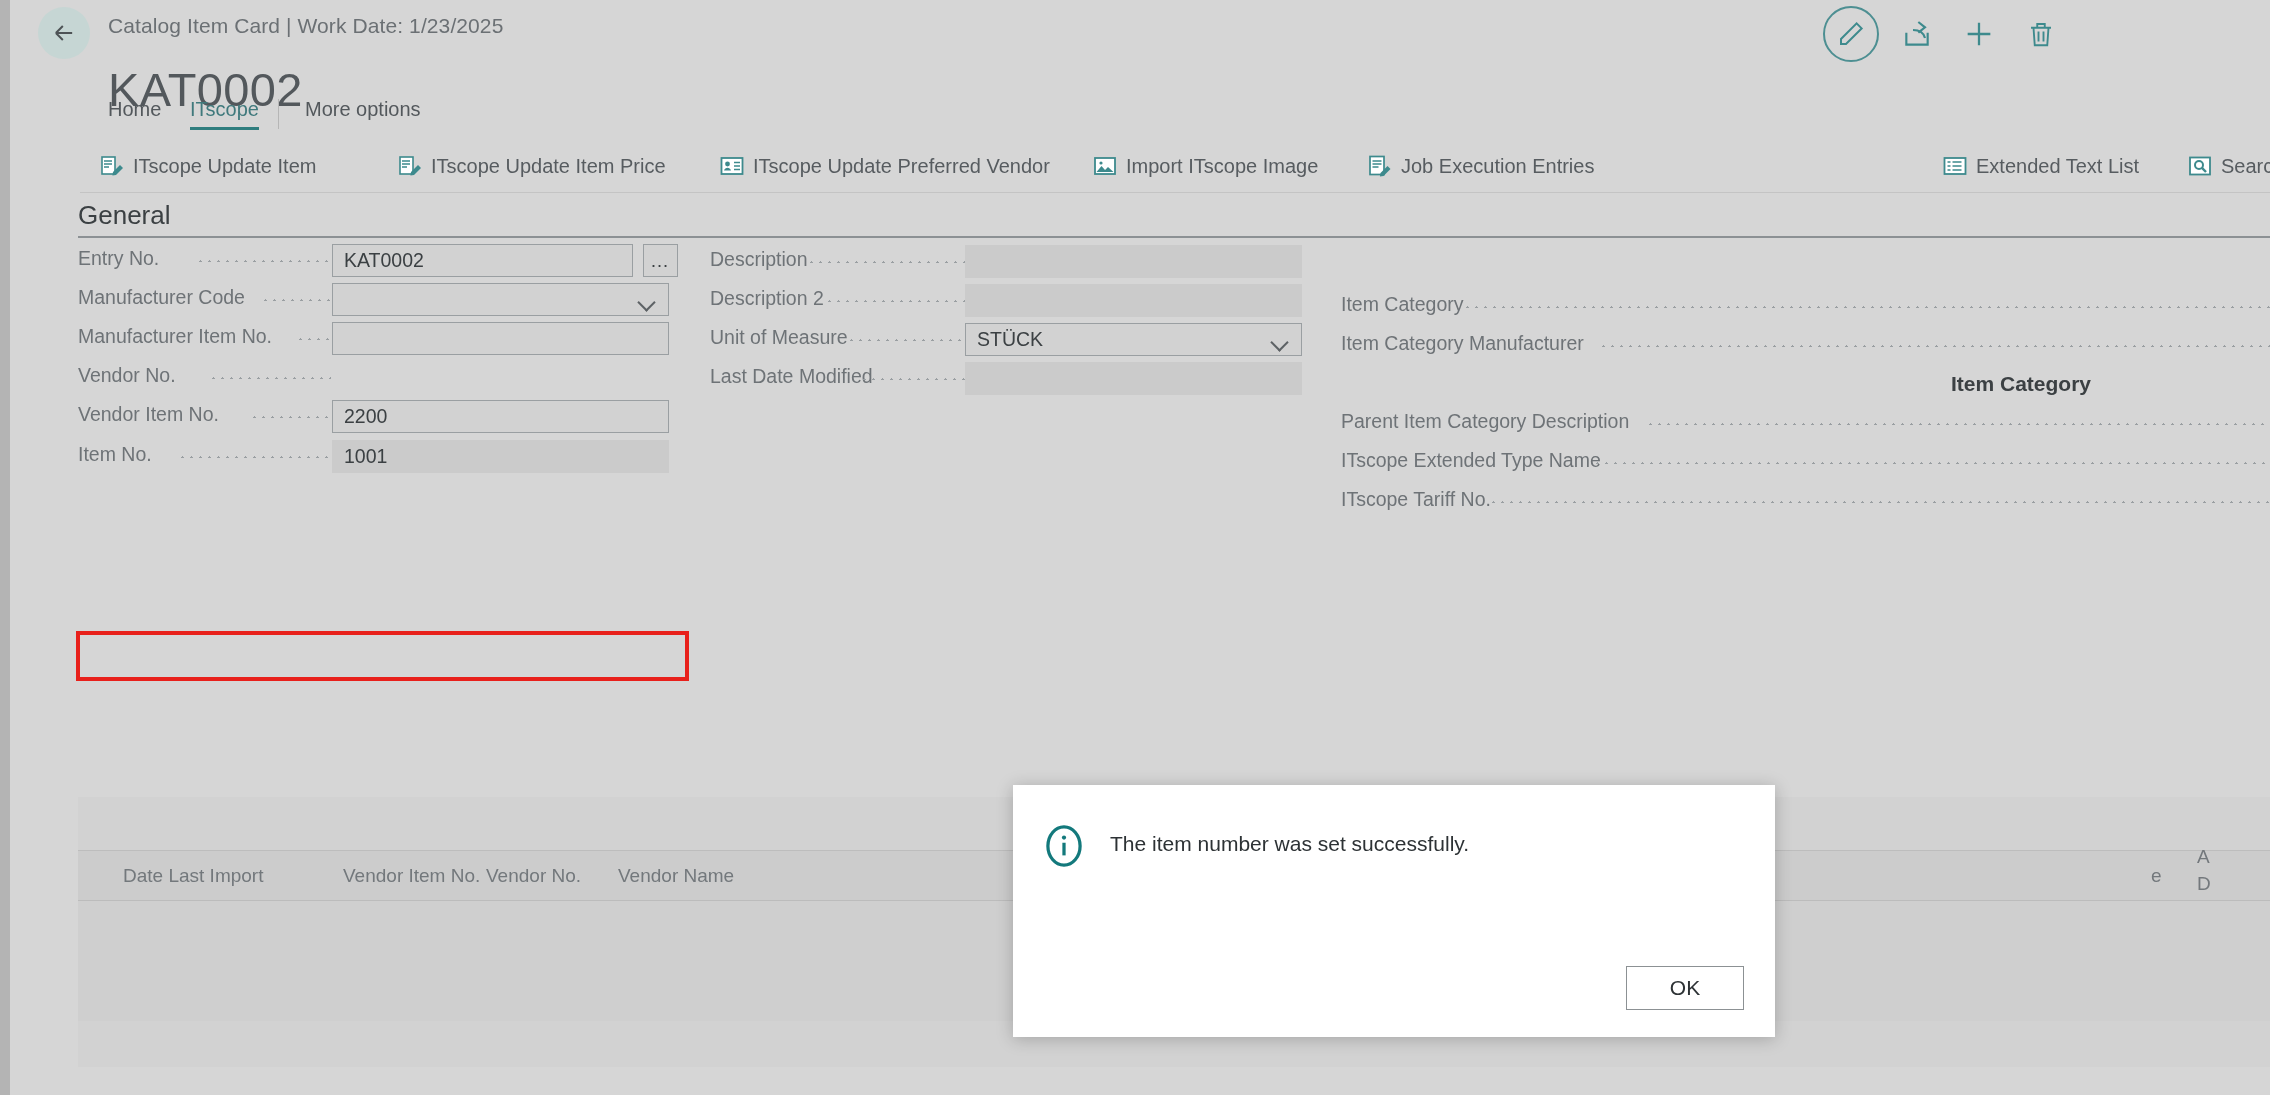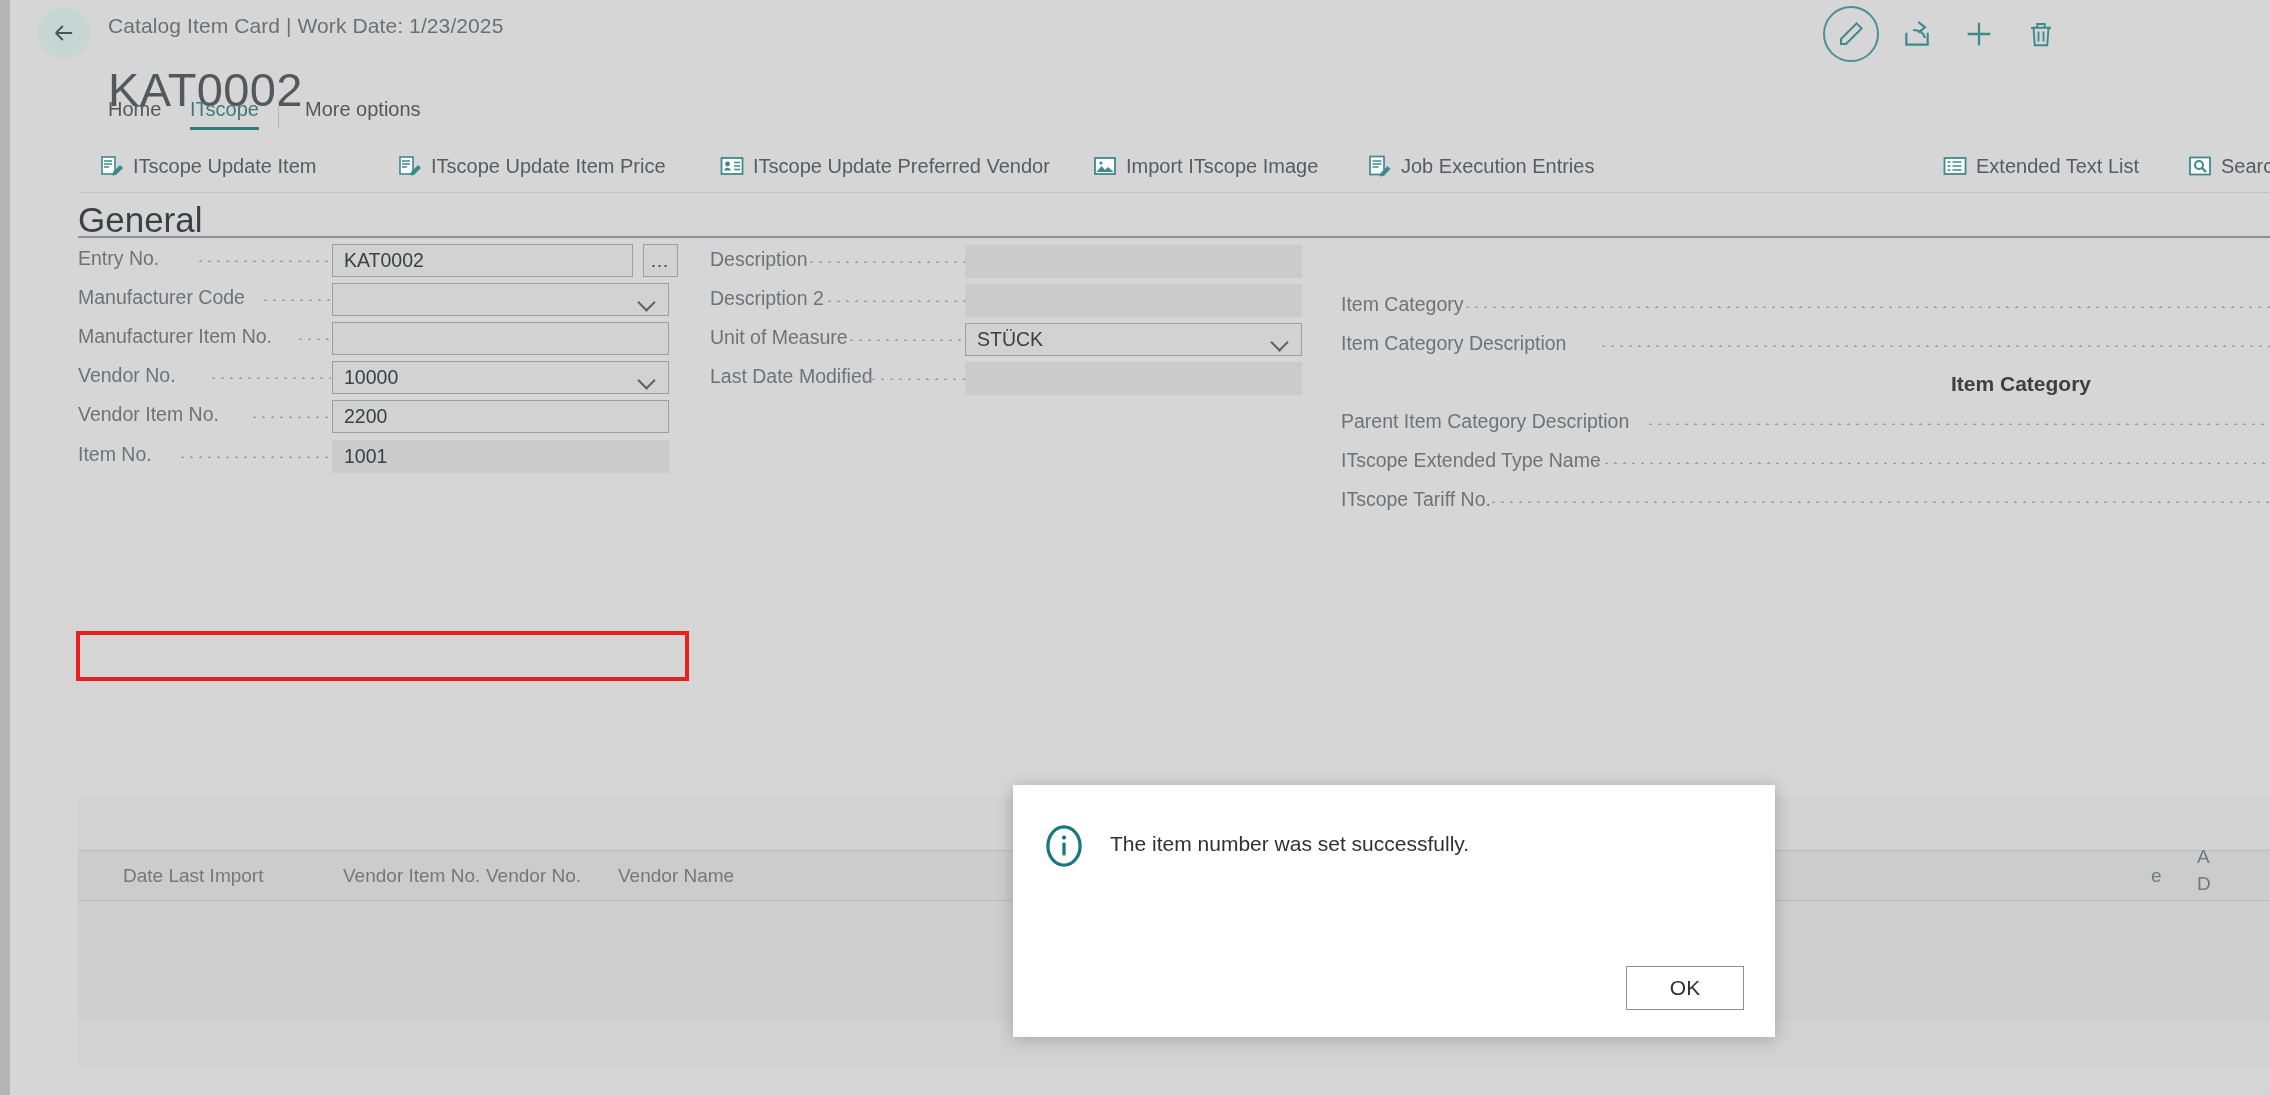--- a/index.html
+++ b/index.html
@@ -71,21 +71,21 @@
     position: absolute; top: 0; height: 48px; display: flex; align-items: center;
     gap: 9px; font-size: 20px; color: #575c60; white-space: nowrap; cursor: pointer;
   }
   .rb-ico { width: 24px; height: 24px; flex: 0 0 24px; display:block; }
   .ribbon-sep {
     position: absolute; left: 70px; top: 192px; width: 2190px; height: 1px; background: #c4c4c4;
   }
 
   
   .sect-head {
-    position: absolute; left: 68px; top: 200px; font-size: 35px; color: #3b4043; font-weight: 400;
+    position: absolute; left: 68px; top: 200px; font-size: 26px; color: #3b4043; font-weight: 400;
   }
   .sect-rule {
     position: absolute; left: 68px; top: 236px; width: 2192px; height: 2px; background: #8c9194;
   }
 
   .field { position: absolute; height: 33px; text-align: right; }
   .fl {
     position: absolute; left: 0; top: 3px; font-size: 19.5px; color: #6e7377; white-space: nowrap;
   }
   .dots {
@@ -302,21 +302,20 @@
 
     <div class="field" style="left:68px; top:322px; width:605px">
       <span class="fl">Manufacturer Item No.</span>
       <span class="dots" style="left:218px; width:35px"></span>
       <div class="fi bordered" style="left:254px; width:337px"></div>
     </div>
 
     <div class="field" style="left:68px; top:361px; width:605px">
       <span class="fl">Vendor No.</span>
       <span class="dots" style="left:131px; width:122px"></span>
-      <div class="fi bordered dropdown" style="left:254px; width:337px">10000</div>
     </div>
 
     <div class="field" style="left:68px; top:400px; width:605px">
       <span class="fl">Vendor Item No.</span>
       <span class="dots" style="left:172px; width:81px"></span>
       <div class="fi bordered" style="left:254px; width:337px">2200</div>
     </div>
 
     <div class="field" style="left:68px; top:440px; width:605px">
       <span class="fl">Item No.</span>
@@ -349,21 +348,21 @@
       <div class="fi readonly" style="left:255px; width:337px"></div>
     </div>
 
     <div class="cat-head">Item Category</div>
 
     <div class="field" style="left:1331px; top:290px; width:929px">
       <span class="fl">Item Category</span>
       <span class="dots" style="left:122px; width:807px"></span>
     </div>
     <div class="field" style="left:1331px; top:329px; width:929px">
-      <span class="fl">Item Category Description</span>
+      <span class="fl">Item Category Manufacturer</span>
       <span class="dots" style="left:258px; width:671px"></span>
     </div>
     <div class="field" style="left:1331px; top:407px; width:929px">
       <span class="fl">Parent Item Category Description</span>
       <span class="dots" style="left:305px; width:624px"></span>
     </div>
     <div class="field" style="left:1331px; top:446px; width:929px">
       <span class="fl">ITscope Extended Type Name</span>
       <span class="dots" style="left:252px; width:677px"></span>
     </div>

